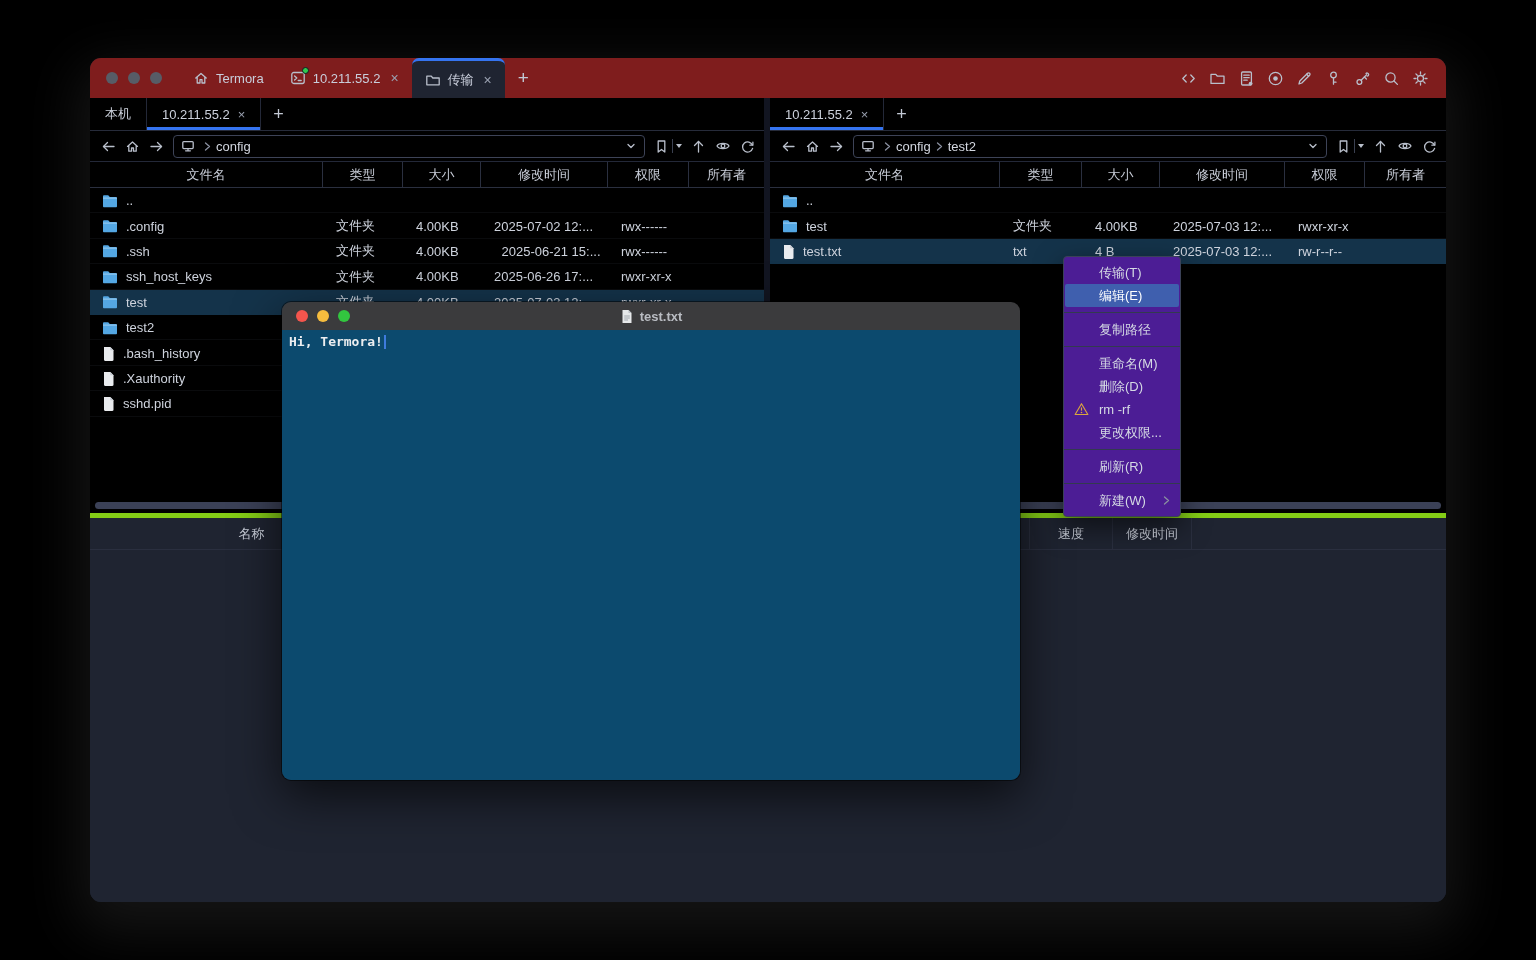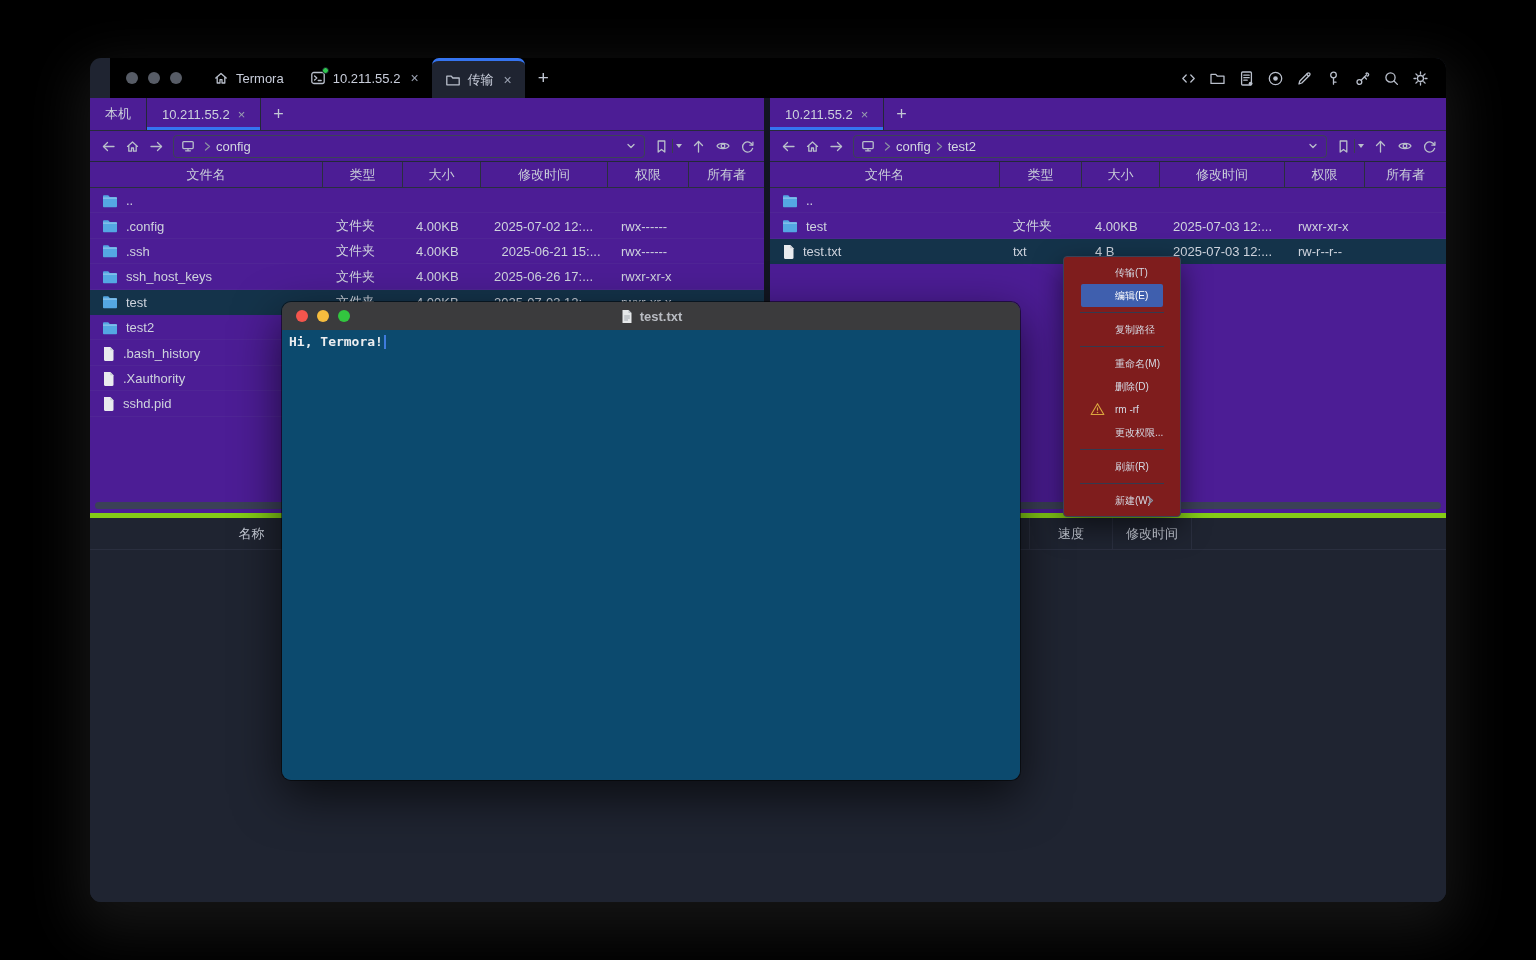--- a/index.html
+++ b/index.html
@@ -6,36 +6,36 @@
   html,body { background:#000; }
   .stage { position:relative; width:1536px; height:960px; background:#000; overflow:hidden;
            font-family:"Liberation Sans", sans-serif; color:#ced3dd; -webkit-font-smoothing:antialiased; }
 
   
   .window { position:absolute; left:90px; top:58px; width:1356px; height:844px;
             background:#1f2431; border-radius:11px; overflow:hidden;
             box-shadow:0 18px 55px 12px rgba(125,125,125,0.17); }
 
   
-  .titlebar { position:relative; height:40px; background:#000000; display:flex; align-items:stretch;margin-left:20px; }
+  .titlebar { position:relative; height:40px; background:#7f1d1d; display:flex; align-items:stretch; }
   .traffic { display:flex; align-items:center; gap:10px; padding:0 18px 0 16px; }
   .tdot { width:12px; height:12px; border-radius:50%; background:#575c66; }
   .tt-tab { display:flex; align-items:center; gap:7px; padding:0 13px; font-size:13px; color:#c9cedb; position:relative; }
   .tt-tab .ticon { display:flex; align-items:center; position:relative; }
   .tt-tab .tclose { color:#9aa1b0; font-size:14px; margin-left:3px; line-height:1; }
   .tt-tab.active { background:#1f2431; border-top:3px solid #3574f0; border-radius:7px 7px 0 0; padding-top:0; }
   .tt-plus { display:flex; align-items:center; padding:0 13px; font-size:19px; color:#c2c8d4; }
   .statusdot { position:absolute; right:-3px; top:-3px; width:7px; height:7px; border-radius:50%; background:#2fc84f; border:1.5px solid #151824; }
   .tb-icons { margin-left:auto; display:flex; align-items:center; gap:12px; padding-right:17px; }
   .tb-icons .icn { display:flex; align-items:center; }
   svg.ic { stroke:#b9bfcb; fill:none; stroke-width:1.3; stroke-linecap:round; stroke-linejoin:round; }
 
   
   .panels { position:absolute; top:40px; left:0; width:1356px; height:460px; display:flex; background:#121521; }
-  .panel { background:#4c1d95; display:flex; flex-direction:column; }
+  .panel { background:#000000; display:flex; flex-direction:column; }
   .panel.pleft { width:674px; }
   .panel.pright { width:676px; margin-left:6px; }
 
   .ptabs { height:33px; display:flex; align-items:stretch; border-bottom:1px solid #262b3a; flex:none; }
   .ptab { display:flex; align-items:center; gap:8px; padding:0 15px; font-size:13px; color:#ccd1dc; position:relative; border-right:1px solid #232838; }
   .ptab .tclose { color:#9aa1b0; font-size:13px; line-height:1; }
   .ptab.active::after { content:""; position:absolute; left:0; right:0; bottom:0; height:3px; background:#3574f0; }
   .ptab-plus { display:flex; align-items:center; padding:0 12px; font-size:18px; color:#c2c8d4; }
 
   .pathbar { height:31px; flex:none; display:flex; align-items:center; gap:9px; padding:0 9px 0 11px; border-bottom:1px solid #232838; }
@@ -73,22 +73,22 @@
             box-shadow:0 16px 48px rgba(0,0,0,0.65), 0 0 0 1px rgba(0,0,0,0.5); }
   .etitle { height:28px; background:#3b3b3d; flex:none; position:relative; display:flex; align-items:center; }
   .elights { display:flex; gap:9px; padding-left:14px; z-index:2; }
   .elight { width:12px; height:12px; border-radius:50%; }
   .etcenter { position:absolute; left:0; right:0; display:flex; align-items:center; justify-content:center; gap:6px;
               color:#b9bcc2; font-size:13px; font-weight:700; }
   .econtent { flex:1; background:#0c4a6e; padding:4px 7px; font-family:"DejaVu Sans Mono", monospace; font-size:13px; font-weight:700; color:#eceef0; }
   .caret { display:inline-block; width:2px; height:14px; background:#3e7bdd; vertical-align:text-bottom; margin-left:1px; }
 
   
-  .cmenu { position:absolute; left:1063px; top:256px; width:118px; background:#7f1d1d; border:1px solid #3a4157;
-           border-radius:4px; padding:4px 16px; z-index:50; font-size:10px; color:#d5dae4;
+  .cmenu { position:absolute; left:1063px; top:256px; width:118px; background:#4c1d95; border:1px solid #3a4157;
+           border-radius:4px; padding:4px 0; z-index:50; font-size:13px; color:#d5dae4;
            box-shadow:0 10px 28px rgba(0,0,0,0.55); }
   .citem { height:23px; display:flex; align-items:center; padding-left:35px; position:relative; white-space:nowrap; }
   .citem.hl { background:#3f5fae; color:#fff; margin:0 1px; padding-left:34px; border-radius:2px; }
   .citem .wicon { position:absolute; left:10px; top:4px; display:flex; }
   .citem .subchev { position:absolute; right:8px; top:6px; display:flex; }
   .csep { height:1px; background:#333a4f; margin:5px 0; }
 </style>
 </head>
 <body>
 

